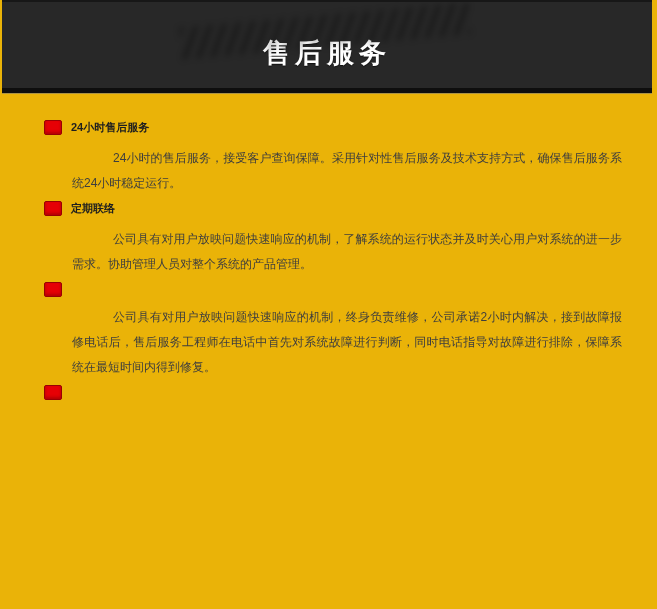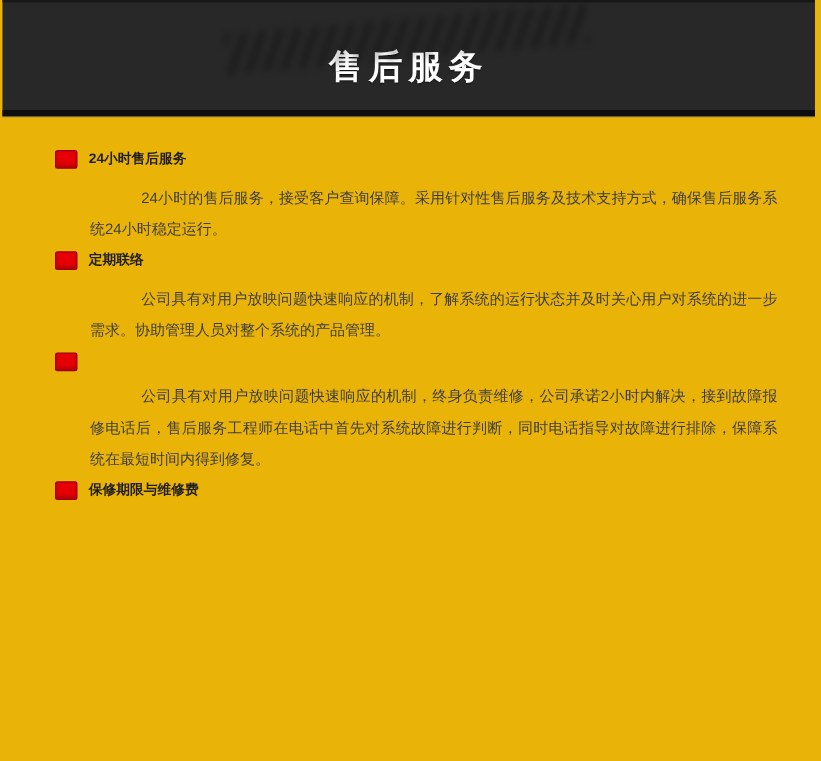--- a/index.html
+++ b/index.html
@@ -119,18 +119,17 @@
     <section class="section">
       <div class="section-head">
         <span class="bullet"></span>
       </div>
       <p class="para">公司具有对用户放映问题快速响应的机制，终身负责维修，公司承诺2小时内解决，接到故障报修电话后，售后服务工程师在电话中首先对系统故障进行判断，同时电话指导对故障进行排除，保障系统在最短时间内得到修复。</p>
     </section>
 
     <section class="section">
       <div class="section-head">
         <span class="bullet"></span>
-        <h2 class="heading">保修期限与维修费</h2>
       </div>
     </section>
 
   </main>
 </div>
 
 </body></html>

